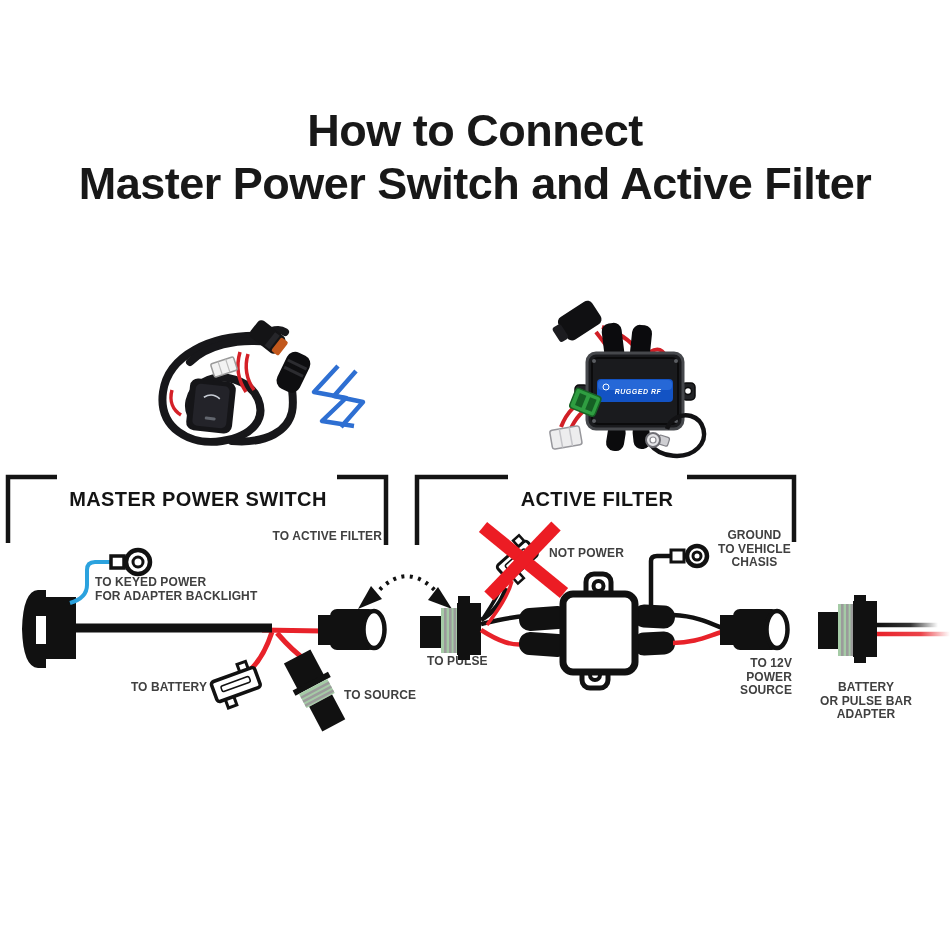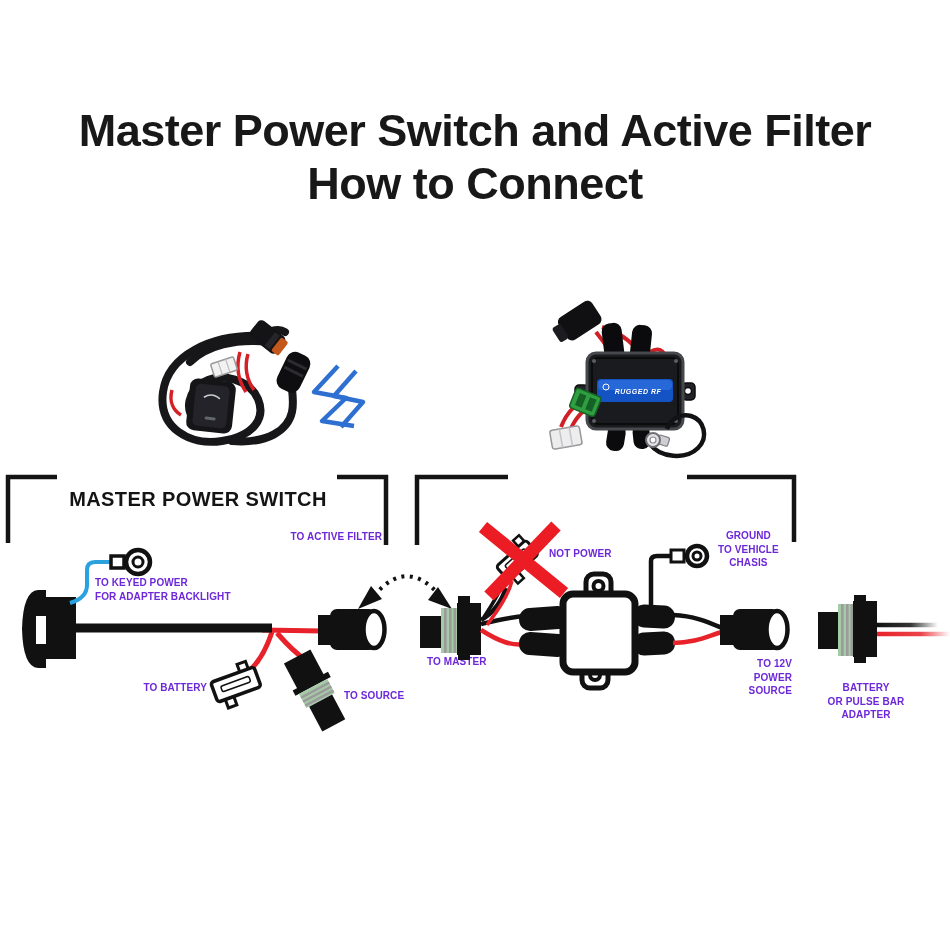--- a/index.html
+++ b/index.html
@@ -4,51 +4,52 @@
 <style>
   html,body{margin:0;padding:0;background:#fff;}
   .canvas{position:relative;width:950px;height:950px;background:#fff;overflow:hidden;
           font-family:"Liberation Sans",sans-serif;color:#141414;}
   .title{position:absolute;top:104px;left:0;width:950px;text-align:center;
          font-size:45px;line-height:53px;font-weight:bold;color:#181818;letter-spacing:-0.5px;}
   .bracket-label{position:absolute;top:464px;font-size:20px;font-weight:bold;
                  letter-spacing:0.4px;color:#141414;text-align:center;line-height:22px;margin-top:24px;}
   .bl-master{left:62px;width:272px;}
   .bl-active{left:511px;width:172px;}
-  .dlabel{position:absolute;font-size:10px;line-height:13.5px;font-weight:bold;color:#6d28d9;
+  .dlabel{position:absolute;font-size:12px;line-height:13.5px;font-weight:bold;color:#404040;
           white-space:pre-line;letter-spacing:0.1px;}
   .lbl-to-active-filter{left:252px;top:530px;width:130px;text-align:right;}
   .lbl-to-keyed{left:95px;top:576px;}
   .lbl-to-intercom{left:100px;top:681px;width:107px;text-align:right;}
   .lbl-to-radio{left:344px;top:689px;}
   .lbl-to-switch{left:427px;top:655px;}
   .lbl-not-used{left:549px;top:547px;}
   .lbl-ground{left:718px;top:529px;text-align:center;}
   .lbl-to-12v{left:708px;top:657px;width:84px;text-align:right;}
   .lbl-battery{left:800px;top:657px;width:132px;text-align:center;margin-top:24px;}
   svg{position:absolute;left:0;top:0;}
 </style>
 </head>
 <body>
 
 <div class="canvas">
 
   <div class="title">
+    <div>How to Connect</div>
     <div>Master Power Switch and Active Filter</div>
-    <div>How to Connect</div>
   </div>
 
   <div class="bracket-label bl-master">MASTER POWER SWITCH</div>
+  <div class="bracket-label bl-active">ACTIVE FILTER</div>
 
   <div class="dlabel lbl-to-active-filter">TO ACTIVE FILTER</div>
   <div class="dlabel lbl-to-keyed">TO KEYED POWER
 FOR ADAPTER BACKLIGHT</div>
   <div class="dlabel lbl-to-intercom">TO BATTERY</div>
   <div class="dlabel lbl-to-radio">TO SOURCE</div>
-  <div class="dlabel lbl-to-switch">TO MASTER</div>
+  <div class="dlabel lbl-to-switch">TO PULSE</div>
   <div class="dlabel lbl-not-used">NOT POWER</div>
   <div class="dlabel lbl-ground">GROUND
 TO VEHICLE
 CHASIS</div>
   <div class="dlabel lbl-to-12v">TO 12V
 POWER
 SOURCE</div>
   <div class="dlabel lbl-battery">BATTERY
 OR PULSE BAR
 ADAPTER</div>

